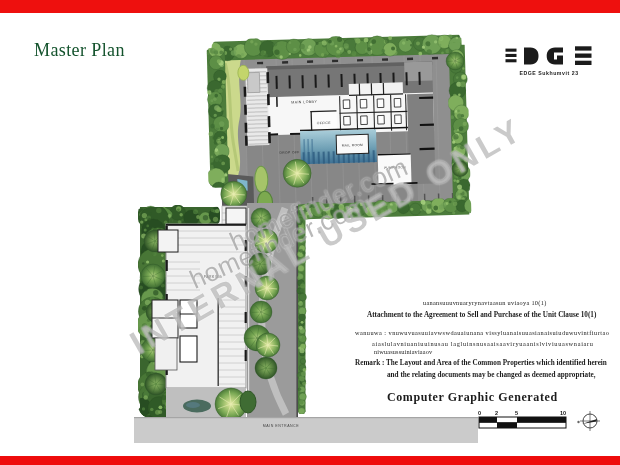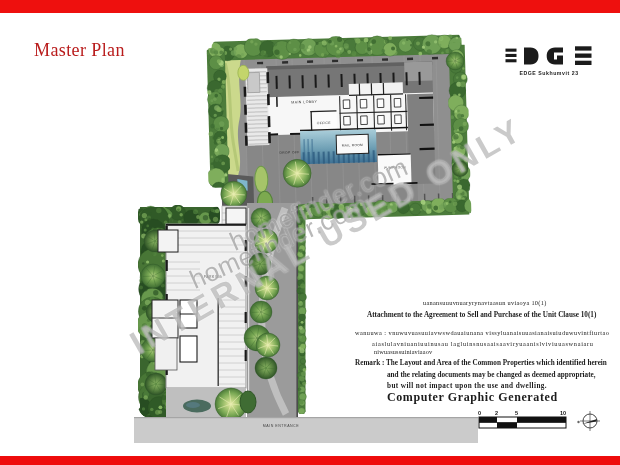--- a/index.html
+++ b/index.html
@@ -1337,21 +1337,21 @@
 <div class="wm" style="left:231px;top:228px;font-size:26px;letter-spacing:0.5px;transform:rotate(-24deg);transform-origin:0 50%;line-height:30px;">homefinder.com</div>
 
 <div class="wm" style="left:191px;top:266px;font-size:26px;letter-spacing:0.5px;transform:rotate(-24deg);transform-origin:0 50%;line-height:30px;">homefinder.com</div>
 
 <div class="wm" style="left:133px;top:326px;font-size:33px;font-weight:bold;color:rgba(128,128,128,0.42);letter-spacing:4.5px;transform:rotate(-29.5deg);transform-origin:0 50%;line-height:40px;">INTERNAL USED ONLY</div>
 
 <div class="abs" style="left:0;top:0;width:620px;height:13px;background:#ee100e;"></div>
 
 <div class="abs" style="left:0;top:456px;width:620px;height:9px;background:#ee0c0c;"></div>
 
-<div class="abs" style="left:34px;top:40px;font-family:'Liberation Serif',serif;font-size:18px;color:#b91c1c;letter-spacing:0.4px;text-align:center;">Master Plan</div>
+<div class="abs" style="left:34px;top:40px;font-family:'Liberation Serif',serif;font-size:18px;color:#14532d;letter-spacing:0.4px;text-align:center;">Master Plan</div>
 
 <svg class="abs" style="left:500px;top:44px" width="104" height="36" viewBox="0 0 104 36">
   <g fill="#1b1b1b">
 
   <g>
           <rect x="5.5" y="4.6" width="11" height="3.1"></rect>
           <rect x="5.5" y="9.9" width="11" height="3.1"></rect>
           <rect x="5.5" y="15.2" width="11" height="3.1"></rect>
         </g>
 
@@ -1370,21 +1370,20 @@
 </svg>
 
 <div class="abs" style="left:0;top:0;width:595px;height:465px;font-family:'Liberation Serif',serif;color:#1c1c1c;">
 <div class="abs" style="left:423px;top:299px;font-size:6.3px;font-weight:normal;letter-spacing:0.3px;white-space:nowrap;line-height:7.3px;">uanansuuuvnuaryrynavtaasun uviaoya 10(1)</div>
 <div class="abs" style="left:367px;top:311px;font-size:7.2px;font-weight:bold;letter-spacing:0px;white-space:nowrap;line-height:8.2px;">Attachment to the Agreement to Sell and Purchase of the Unit Clause 10(1)</div>
 <div class="abs" style="left:355px;top:329px;font-size:6.3px;font-weight:normal;letter-spacing:0.45px;white-space:nowrap;line-height:7.3px;">wanuuwa : vnuwuvuasuuiavwswdauaiunana vissyluanaisuuasianaisuiuduwuvintfiurtao</div>
 <div class="abs" style="left:372px;top:340px;font-size:6.3px;font-weight:normal;letter-spacing:0.68px;white-space:nowrap;line-height:7.3px;">aiaslulavniuaniuuinusau lagluinsnusaaisaaviryuaanislviviuuaswnaiaru</div>
 <div class="abs" style="left:374px;top:347.5px;font-size:6.3px;font-weight:normal;letter-spacing:0.15px;white-space:nowrap;line-height:7.3px;">niwuasussuiniaviaaov</div>
 <div class="abs" style="left:387px;top:370.5px;font-size:7.2px;font-weight:bold;letter-spacing:0px;white-space:nowrap;line-height:8.2px;">and the relating documents may be changed as deemed appropriate,</div>
 <div class="abs" style="left:355px;top:359px;font-size:7.2px;font-weight:bold;letter-spacing:0px;white-space:nowrap;line-height:8.2px;">Remark : The Layout and Area of the Common Properties which identified herein</div>
-<div class="abs" style="left:387px;top:382px;font-size:7.2px;font-weight:bold;letter-spacing:0.4px;white-space:nowrap;line-height:8.2px;">but will not impact upon the use and dwelling.</div>
 <div class="abs" style="left:387px;top:392.5px;font-size:12px;font-weight:bold;letter-spacing:0.6px;white-space:nowrap;line-height:8.2px;">Computer Graphic Generated</div>
 </div>
 
 <svg class="abs" style="left:474px;top:406px" width="100" height="26" viewBox="0 0 100 26">
   <g font-family="Liberation Sans, sans-serif" font-size="5.5" font-weight="bold" fill="#111">
   <text x="4" y="9">0</text>
         <text x="21" y="9">2</text>
         <text x="41" y="9">5</text>
         <text x="86" y="9">10</text>
   </g>

